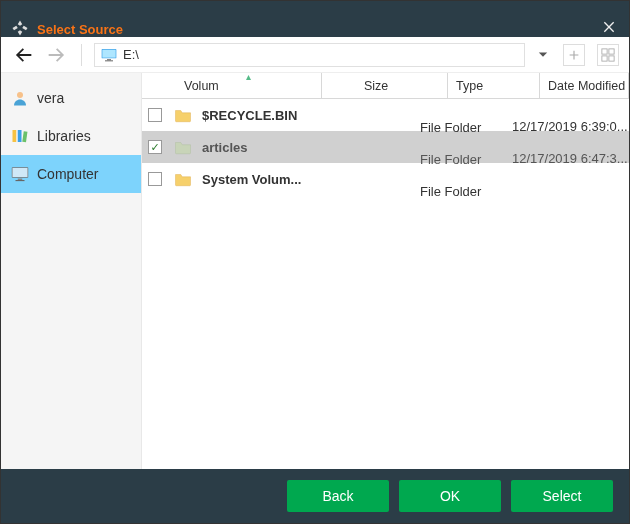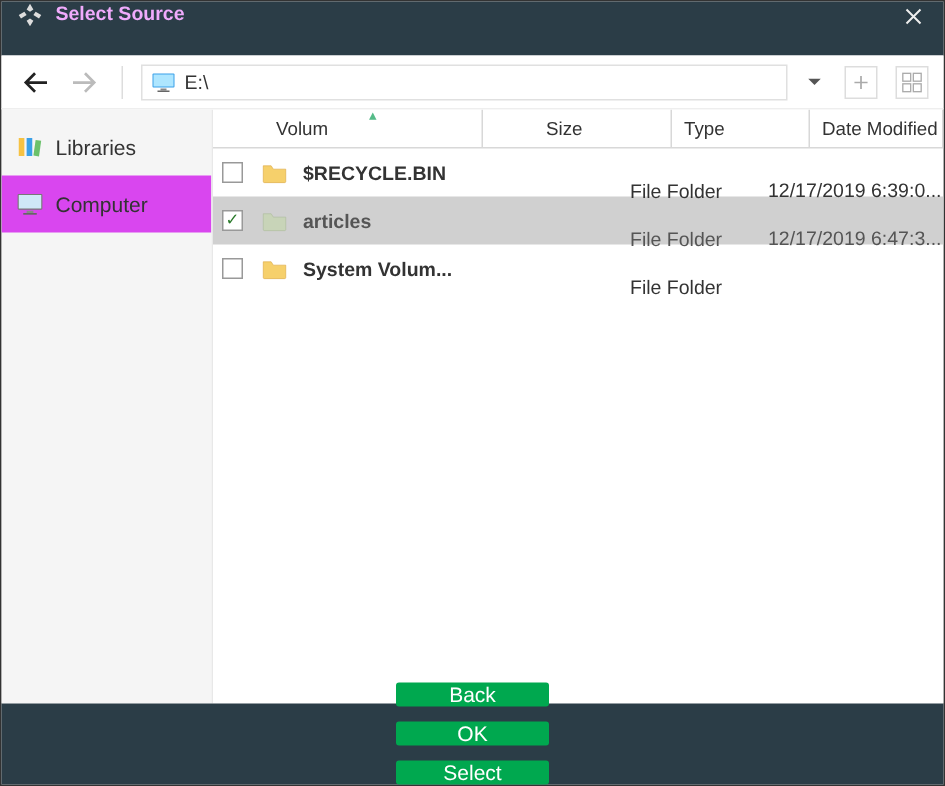--- a/index.html
+++ b/index.html
@@ -1,53 +1,53 @@
 <!DOCTYPE html>
 <html><head>
 <meta charset="utf-8">
 <style>
 * { margin: 0; padding: 0; box-sizing: border-box; font-family: "Segoe UI", Arial, sans-serif; }
 body { width: 630px; height: 524px; background: #fff; overflow: hidden; }
 .window { display: flex; flex-direction: column; height: 100%; border: 1px solid #333; }
-.titlebar { height: 36px; background: #2b3d47; color: #f0abfc; display: flex; align-items: flex-start; padding: 0 10px; }
+.titlebar { height: 36px; background: #2b3d47; color: #f97316; display: flex; align-items: flex-end; padding: 0 10px; }
 .titlebar .app-icon { width: 18px; height: 18px; margin-right: 8px; display: flex; align-items: center; justify-content: center; }
 .titlebar .title { font-size: 13px; font-weight: 600; flex: 1; }
 .titlebar .close { width: 20px; height: 20px; display: flex; align-items: center; justify-content: center; cursor: pointer; }
 .navbar { height: 36px; background: #fff; border-bottom: 1px solid #eee; display: flex; align-items: center; padding: 0 10px; gap: 6px; }
 .nav-arrow { width: 26px; height: 26px; display: flex; align-items: center; justify-content: center; cursor: pointer; color: #222; }
 .nav-arrow.disabled { color: #bbb; cursor: default; }
 .nav-divider { width: 1px; height: 22px; background: #ddd; margin: 0 6px; }
 .path-box { flex: 1; display: flex; align-items: center; height: 24px; border: 1px solid #e0e0e0; padding: 0 6px; gap: 6px; font-size: 13px; color: #333; }
 .path-box .monitor-icon { width: 16px; height: 14px; }
 .path-dropdown { width: 16px; display: flex; align-items: center; justify-content: center; color: #555; cursor: pointer; margin-left: 4px; }
 .nav-icon-btn { width: 22px; height: 22px; display: flex; align-items: center; justify-content: center; border: 1px solid #ddd; color: #888; margin-left: 6px; cursor: pointer; }
 .content { flex: 1; display: flex; overflow: hidden; }
 .sidebar { width: 140px; background: #f5f5f5; display: flex; flex-direction: column; padding-top: 6px; }
 .sidebar-item { display: flex; align-items: center; height: 38px; padding: 0 10px; font-size: 14px; color: #333; cursor: pointer; gap: 8px; }
-.sidebar-item.active { background: #d946ef; }
+.sidebar-item.active { background: #7dd3fc; }
 .sidebar-item .sb-icon { width: 18px; height: 18px; display: flex; align-items: center; justify-content: center; }
 .filepane { flex: 1; display: flex; flex-direction: column; background: #fff; border-left: 1px solid #e8e8e8; }
 .col-header { height: 26px; display: flex; align-items: center; font-size: 12.5px; color: #333; border-bottom: 1px solid #d8d8d8; padding-left: 34px; }
 .col-header .col { border-right: 1px solid #d8d8d8; height: 100%; display: flex; align-items: center; padding-left: 8px; position: relative; }
 .col-header .sort-ind { position: absolute; top: -2px; left: 50%; transform: translateX(-50%); color: #5b8; font-size: 10px; }
 .col-name { width: 146px; }
 .col-size { width: 92px; margin-left: 34px; }
 .col-type { width: 92px; }
 .col-date { flex: 1; }
 .row { height: 32px; display: flex; align-items: center; font-size: 13px; color: #333; padding-left: 6px; }
 .row.selected { background: #d0d0d0; color: #555; }
 .row .chk { width: 14px; height: 14px; border: 1px solid #999; margin-right: 12px; display: flex; align-items: center; justify-content: center; background: #fff; }
 .row.selected .chk { background: #fff; }
 .row .chk.checked::after { content: "✓"; font-size: 11px; color: #2a7a2a; line-height: 1; }
 .row .folder-icon { width: 18px; height: 16px; margin-right: 10px; }
 .row .cell-name { width: 118px; overflow: hidden; text-overflow: ellipsis; white-space: nowrap; font-weight: bold; }
 .row .cell-size { width: 92px; padding-left: 8px; }
 .row .cell-type { width: 92px; padding-left: 8px; margin-top: 24px; }
 .row .cell-date { flex: 1; padding-left: 8px; overflow: hidden; text-overflow: ellipsis; white-space: nowrap; margin-top: 23px; }
-.footer { height: 54px; background: #2b3d47; display: flex; align-items: center; justify-content: flex-end; padding: 0 16px; gap: 10px; flex-direction: column; }
+.footer { height: 54px; background: #2b3d47; display: flex; align-items: center; justify-content: flex-end; padding: 0 16px; gap: 10px; }
 .footer button { width: 102px; height: 32px; background: #00a84f; border: none; color: #fff; font-size: 14px; cursor: pointer; border-radius: 2px; }
 </style>
 </head>
 <body>
 
 <div class="window">
   <div class="titlebar">
     <span class="app-icon">
       <svg viewBox="0 0 24 24" width="18" height="18">
           <path fill="#ddd" d="M12 2l3 5-3 2-3-2 3-5zm-5 7l2 3-5 3-2-3 5-3zm10 0l5 3-2 3-5-3 2-3zm-5 6l3 2-3 5-3-5 3-2z"></path>
@@ -99,20 +99,29 @@
           <rect x="1" y="1" width="6" height="6" fill="none" stroke="#aaa"></rect>
           <rect x="9" y="1" width="6" height="6" fill="none" stroke="#aaa"></rect>
           <rect x="1" y="9" width="6" height="6" fill="none" stroke="#aaa"></rect>
           <rect x="9" y="9" width="6" height="6" fill="none" stroke="#aaa"></rect>
         </svg>
     </span>
   </div>
 
   <div class="content">
     <div class="sidebar">
+      <div class="sidebar-item">
+        <span class="sb-icon">
+          <svg viewBox="0 0 24 24" width="18" height="18">
+              <circle cx="12" cy="8" r="4" fill="#f7c18a"></circle>
+              <path d="M4 22c0-5 4-8 8-8s8 3 8 8z" fill="#4aa3d6"></path>
+            </svg>
+        </span>
+        <span>vera</span>
+      </div>
       <div class="sidebar-item">
         <span class="sb-icon">
           <svg viewBox="0 0 24 24" width="18" height="18">
               <rect x="2" y="4" width="5" height="16" fill="#f6c243"></rect>
               <rect x="9" y="4" width="5" height="16" fill="#3aa0e8"></rect>
               <rect x="16" y="6" width="5" height="14" fill="#6bc16b" transform="rotate(8 18 13)"></rect>
             </svg>
         </span>
         <span>Libraries</span>
       </div>

